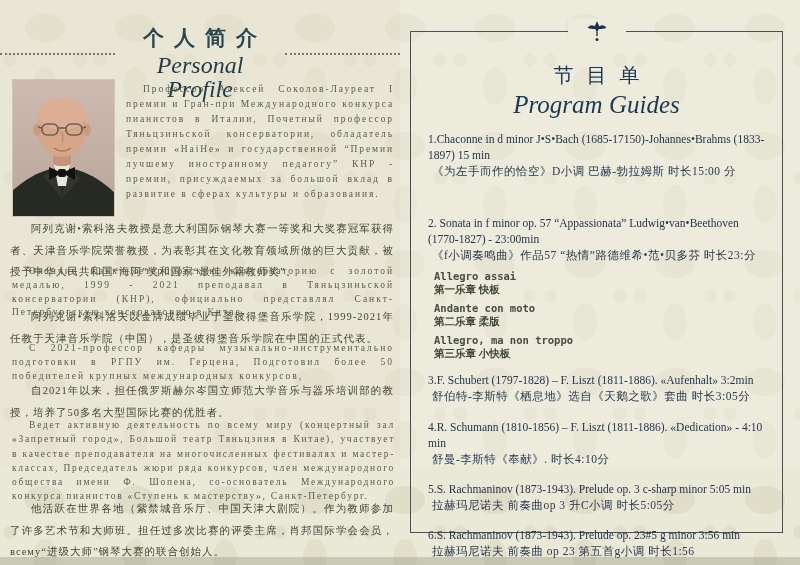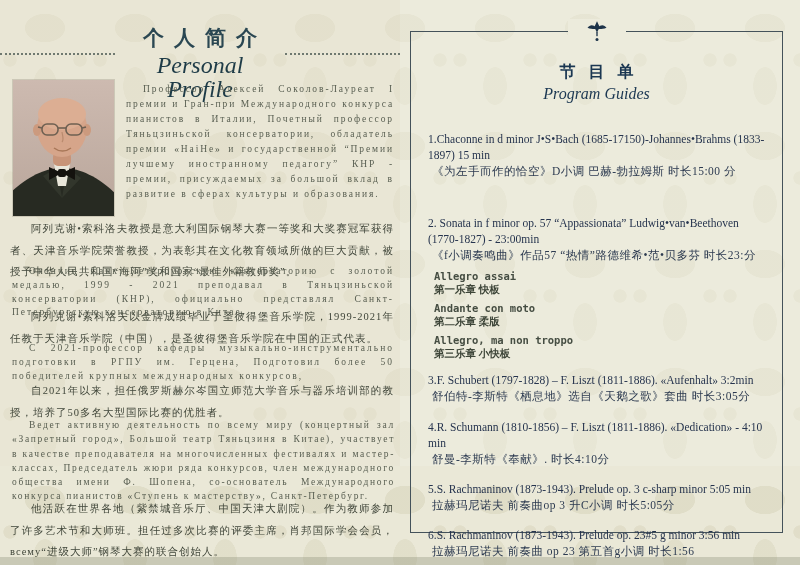--- a/index.html
+++ b/index.html
@@ -66,24 +66,24 @@
   .frame{
     position:absolute;left:10px;top:31px;width:373px;height:502px;
     border:1.5px solid #44525a;z-index:1;
   }
   .frame-gap{
     position:absolute;top:-13px;left:50%;transform:translateX(-50%);
     width:58px;height:26px;background:#ecebdc;display:flex;align-items:center;justify-content:center;
   }
   .rp-header{position:absolute;left:10px;width:373px;top:62px;text-align:center;z-index:2;}
   .rp-title-cn{
-    font-size:16px;font-weight:bold;color:#1b3752;letter-spacing:13px;padding-left:13px;
+    font-size:20px;font-weight:normal;color:#1b3752;letter-spacing:13px;padding-left:13px;
     font-family:"Liberation Sans","DejaVu Sans",sans-serif;
   }
-  .rp-title-en{font-style:italic;font-size:16px;color:#1b3752;margin-top:2px;}
+  .rp-title-en{font-style:italic;font-size:25px;color:#1b3752;margin-top:2px;}
   .program{
     position:absolute;left:28px;top:131px;width:340px;z-index:2;
     color:#26344e;font-size:11.5px;line-height:1.4;
   }
   .prog-item{margin:0;}
   .prog-en{color:#26344e;}
   .prog-cn{color:#2c3a50;letter-spacing:.5px;padding-left:4px;}
   .mb-i1{margin-bottom:20px;}
   .mb-i2{margin-bottom:6px;margin-top:36px;}
   .movements{margin-left:6px;}

